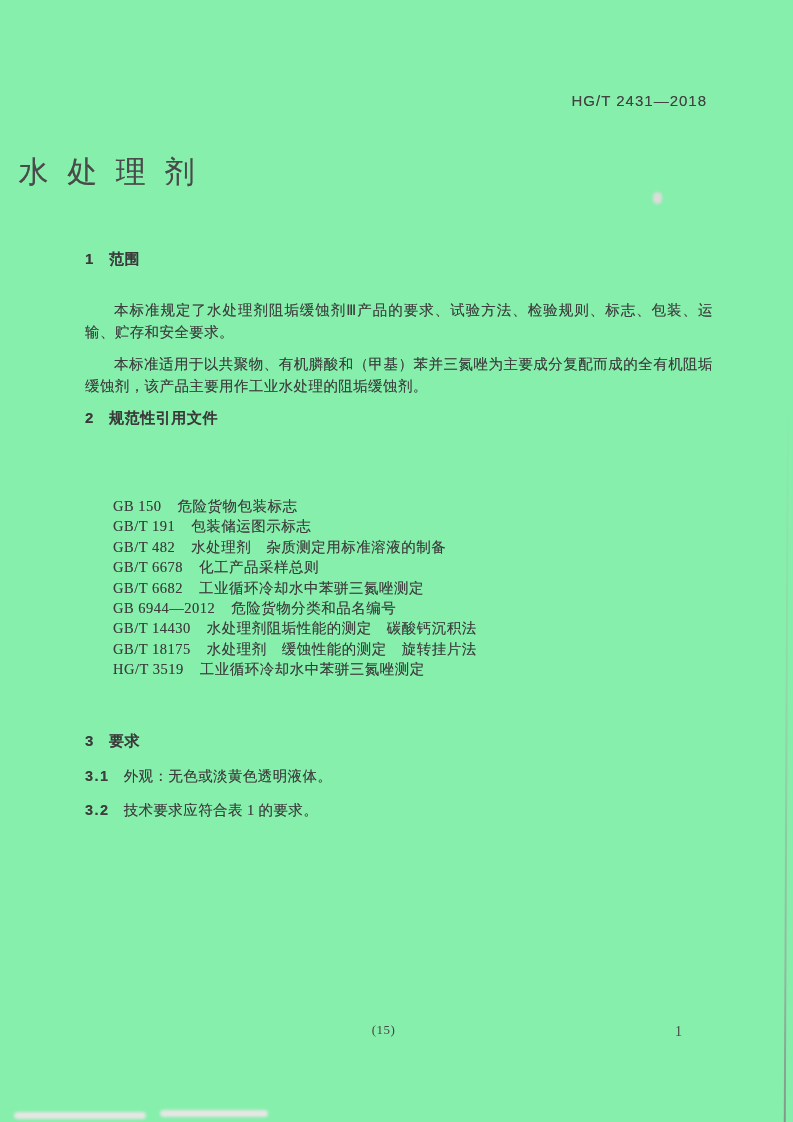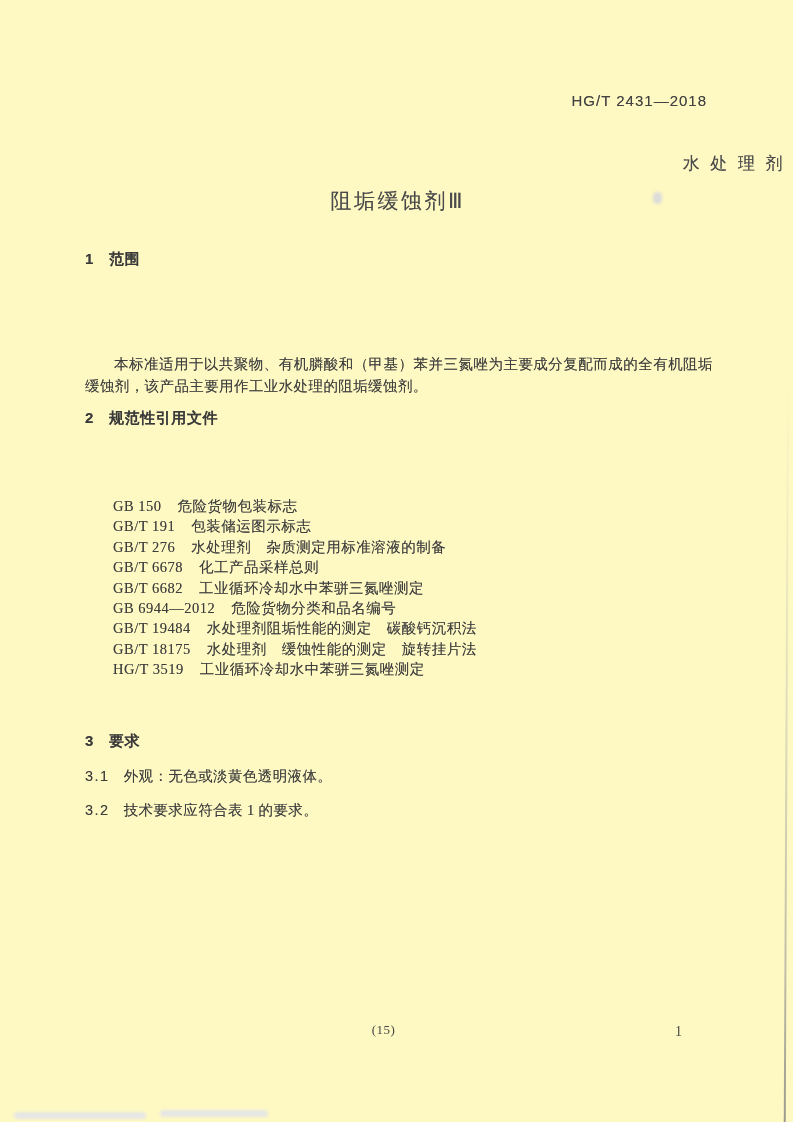--- a/index.html
+++ b/index.html
@@ -5,43 +5,43 @@
   html, body {
     margin: 0;
     padding: 0;
     background: #e9e9e9;
   }
   .page {
     position: relative;
     width: 793px;
     height: 1122px;
     margin: 0 auto;
-    background: #fef9c3;
+    background: #86efac;
     overflow: hidden;
     font-family: "Liberation Serif", serif;
     color: #3d3d3d;
   }
   
   .doc-number {
     position: absolute;
     top: 92px;
     right: 86px;
     font-family: "Liberation Sans", sans-serif;
     font-size: 15px;
     letter-spacing: 1px;
     color: #424242;
     text-shadow: 0 0 0.5px rgba(66,66,66,0.55);
   }
   
   .title-line1 {
     position: absolute;
     top: 152px;
     left: 0; right: 0;
-    text-align: right;
-    font-size: 17px;
+    text-align: left;
+    font-size: 30px;
     letter-spacing: 0.62em;
     padding-left: 0.62em; 
     color: #4a4a4a;
     text-shadow: 0 0 0.5px rgba(74,74,74,0.5);
   }
   .title-line2 {
     position: absolute;
     top: 187px;
     left: 0; right: 0;
     text-align: center;
@@ -98,21 +98,21 @@
     left: 85px;
     width: 640px;
     font-size: 14.5px;
     letter-spacing: 0.4px;
     color: #3d3d3d;
     text-shadow: 0 0 0.4px rgba(61,61,61,0.5);
     white-space: nowrap;
   }
   .clause .clause-num {
     font-family: "Liberation Sans", sans-serif;
-    font-weight: 400;
+    font-weight: 700;
     letter-spacing: 1.5px;
     margin-right: 14px;
   }
   
   .footer-center {
     position: absolute;
     top: 1022px;
     left: 0; right: 0;
     text-align: center;
     transform: translateX(-13px);
@@ -153,39 +153,39 @@
   .smudge-title    { left: 653px; top: 192px;  width: 9px;   height: 12px; background:#dcdcda; }
 </style>
 </head>
 <body>
 
 <div class="page">
 
   <div class="doc-number">HG/T 2431—2018</div>
 
   <div class="title-line1">水处理剂</div>
-  <div class="title-line2">阻垢缓蚀剂Ⅲ</div>
 
   <div class="sec-heading" style="top:250px">
     <span class="sec-num">1</span><span>范围</span>
   </div>
+  <div class="body-para" style="top:300px">本标准规定了水处理剂阻垢缓蚀剂Ⅲ产品的要求、试验方法、检验规则、标志、包装、运输、贮存和安全要求。</div>
   <div class="body-para" style="top:354px">本标准适用于以共聚物、有机膦酸和（甲基）苯并三氮唑为主要成分复配而成的全有机阻垢缓蚀剂，该产品主要用作工业水处理的阻垢缓蚀剂。</div>
 
   <div class="sec-heading" style="top:409px">
     <span class="sec-num">2</span><span>规范性引用文件</span>
   </div>
 
   <div class="ref-list" style="top:496px">
     <div class="ref-line"><span class="ref-code">GB 150</span><span>危险货物包装标志</span></div>
     <div class="ref-line"><span class="ref-code">GB/T 191</span><span>包装储运图示标志</span></div>
-    <div class="ref-line"><span class="ref-code">GB/T 276</span><span>水处理剂　杂质测定用标准溶液的制备</span></div>
+    <div class="ref-line"><span class="ref-code">GB/T 482</span><span>水处理剂　杂质测定用标准溶液的制备</span></div>
     <div class="ref-line"><span class="ref-code">GB/T 6678</span><span>化工产品采样总则</span></div>
     <div class="ref-line"><span class="ref-code">GB/T 6682</span><span>工业循环冷却水中苯骈三氮唑测定</span></div>
     <div class="ref-line"><span class="ref-code">GB 6944—2012</span><span>危险货物分类和品名编号</span></div>
-    <div class="ref-line"><span class="ref-code">GB/T 19484</span><span>水处理剂阻垢性能的测定　碳酸钙沉积法</span></div>
+    <div class="ref-line"><span class="ref-code">GB/T 14430</span><span>水处理剂阻垢性能的测定　碳酸钙沉积法</span></div>
     <div class="ref-line"><span class="ref-code">GB/T 18175</span><span>水处理剂　缓蚀性能的测定　旋转挂片法</span></div>
     <div class="ref-line"><span class="ref-code">HG/T 3519</span><span>工业循环冷却水中苯骈三氮唑测定</span></div>
   </div>
 
   <div class="sec-heading" style="top:732px">
     <span class="sec-num">3</span><span>要求</span>
   </div>
   <div class="clause" style="top:767px">
     <span class="clause-num">3.1</span><span>外观：无色或淡黄色透明液体。</span>
   </div>

